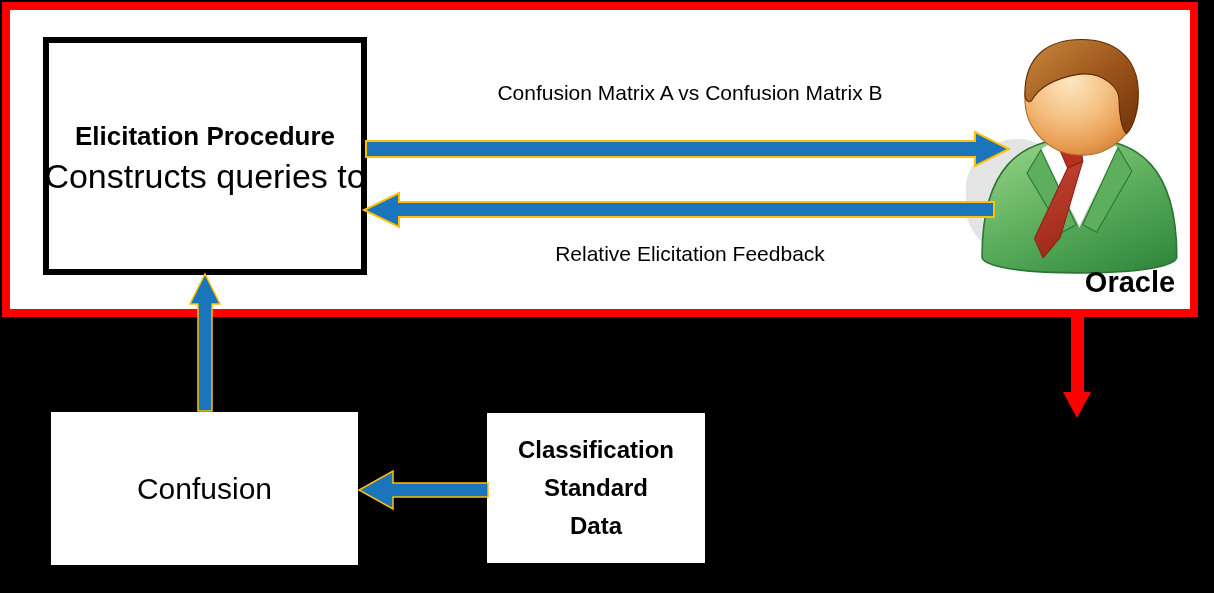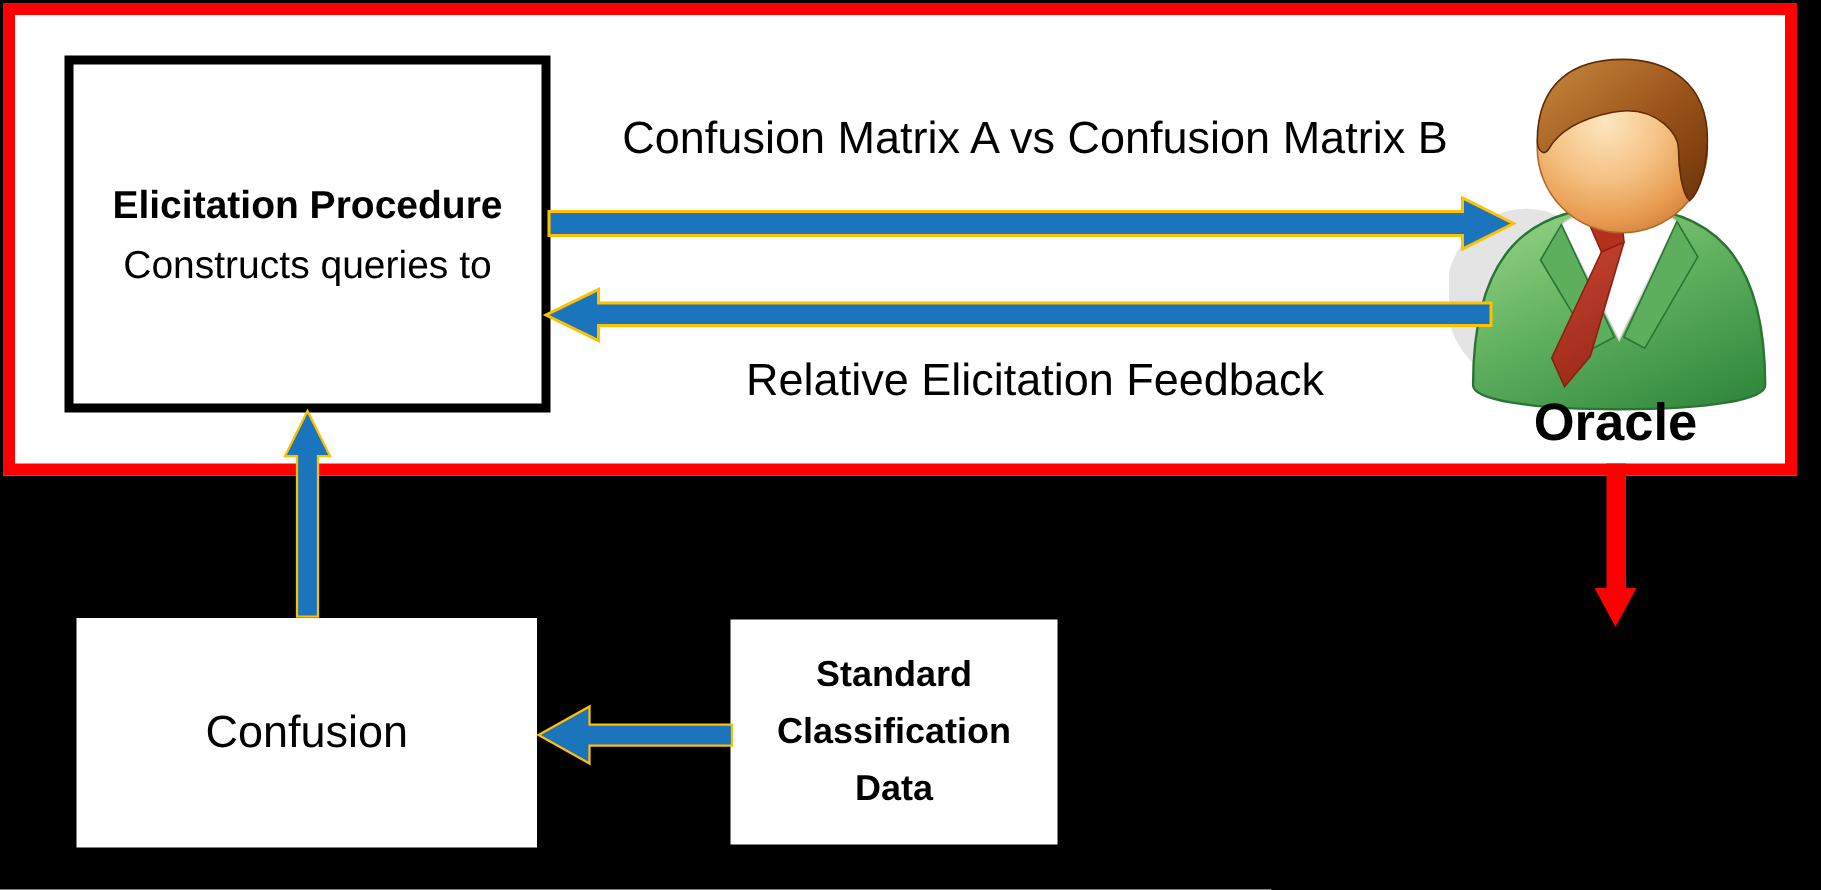--- a/index.html
+++ b/index.html
@@ -26,37 +26,37 @@
     z-index:1;
   }
 
   
   .elicitation-box{
     left:43px;top:37px;width:324px;height:238px;
     background:#fff;border:6px solid #000;
     display:flex;flex-direction:column;justify-content:center;align-items:center;
     text-align:center;z-index:2;
   }
-  .elicitation-box .line{font-size:26px;line-height:40px;white-space:nowrap;}
+  .elicitation-box .line{font-size:34px;line-height:40px;white-space:nowrap;}
   .elicitation-box .title{font-weight:700;font-size:26px;line-height:40px;white-space:nowrap;}
 
   
   .flow-label{
     left:370px;width:640px;height:30px;
-    text-align:center;font-size:30px;line-height:30px;white-space:nowrap;
+    text-align:center;font-size:21px;line-height:30px;white-space:nowrap;
     z-index:4;
   }
   .query-label{top:78px;}
   .feedback-label{top:239px;}
 
   
   .oracle-wrap{left:966px;top:32px;width:214px;height:242px;z-index:3;}
   .oracle-label{
-    left:1007px;top:266px;width:140px;height:32px;
-    text-align:center;font-weight:700;font-size:35px;line-height:32px;
+    left:1060px;top:266px;width:140px;height:32px;
+    text-align:center;font-weight:700;font-size:29px;line-height:32px;
     z-index:4;
   }
 
   
   .cm-box{
     left:51px;top:412px;width:307px;height:153px;background:var(--box);
     display:flex;flex-direction:column;justify-content:center;align-items:center;
     text-align:center;z-index:2;
   }
   .cm-box .line{font-weight:400;font-size:30px;line-height:45px;white-space:nowrap;}
@@ -119,22 +119,22 @@
   </svg>
 </div>
 
 <div class="abs oracle-label">Oracle</div>
 
 <div class="abs cm-box">
   <div class="line">Confusion</div>
 </div>
 
 <div class="abs std-box">
+  <div class="line">Classification</div>
   <div class="line">Standard</div>
-  <div class="line">Classification</div>
   <div class="line">Data</div>
 </div>
 
 <svg class="abs arrows-layer" viewBox="0 0 1214 593" width="1214" height="593">
 
   <polygon points="366,141 975,141 975,132 1009,149 975,166 975,157 366,157" style="fill:var(--arrow-blue);stroke:var(--arrow-gold);stroke-width:2;stroke-linejoin:miter;"></polygon>
 
   <polygon points="994,202 399,202 399,193 364,210 399,227 399,217 994,217" style="fill:var(--arrow-blue);stroke:var(--arrow-gold);stroke-width:2;stroke-linejoin:miter;"></polygon>
 
   <polygon points="205,274 220,304 212,304 212,411 198,411 198,304 190,304" style="fill:var(--arrow-blue);stroke:var(--arrow-gold);stroke-width:1.5;stroke-linejoin:miter;"></polygon>

